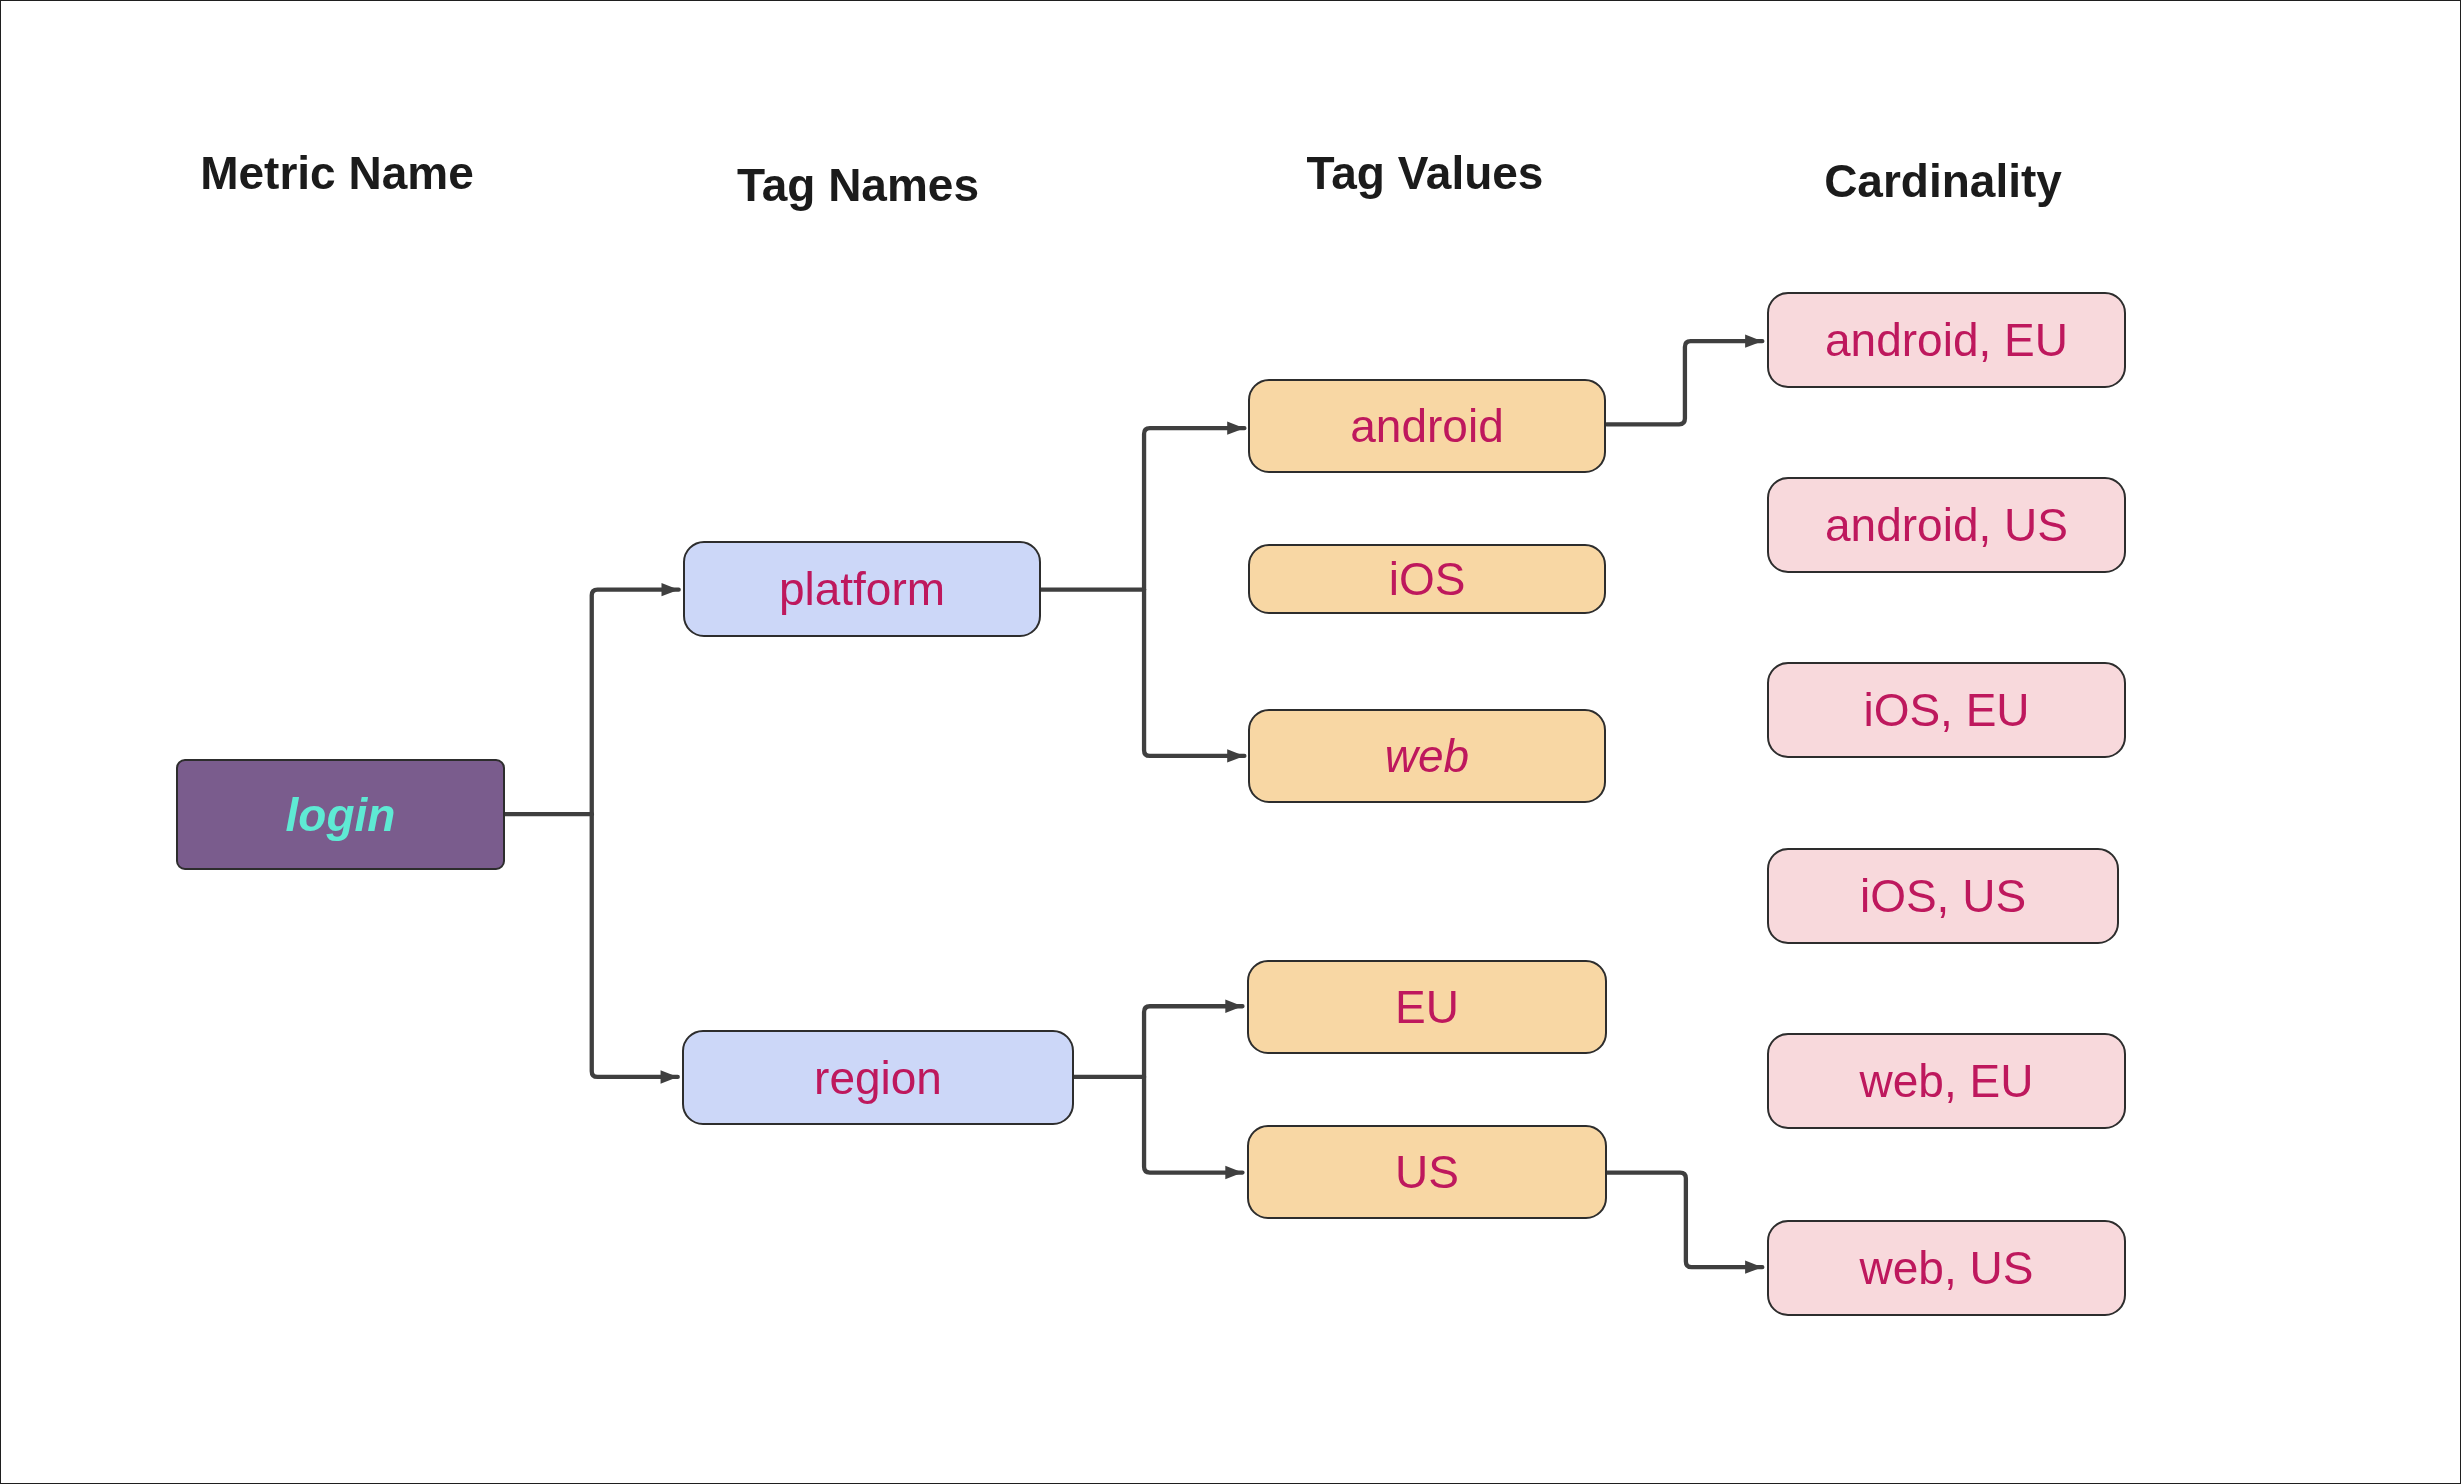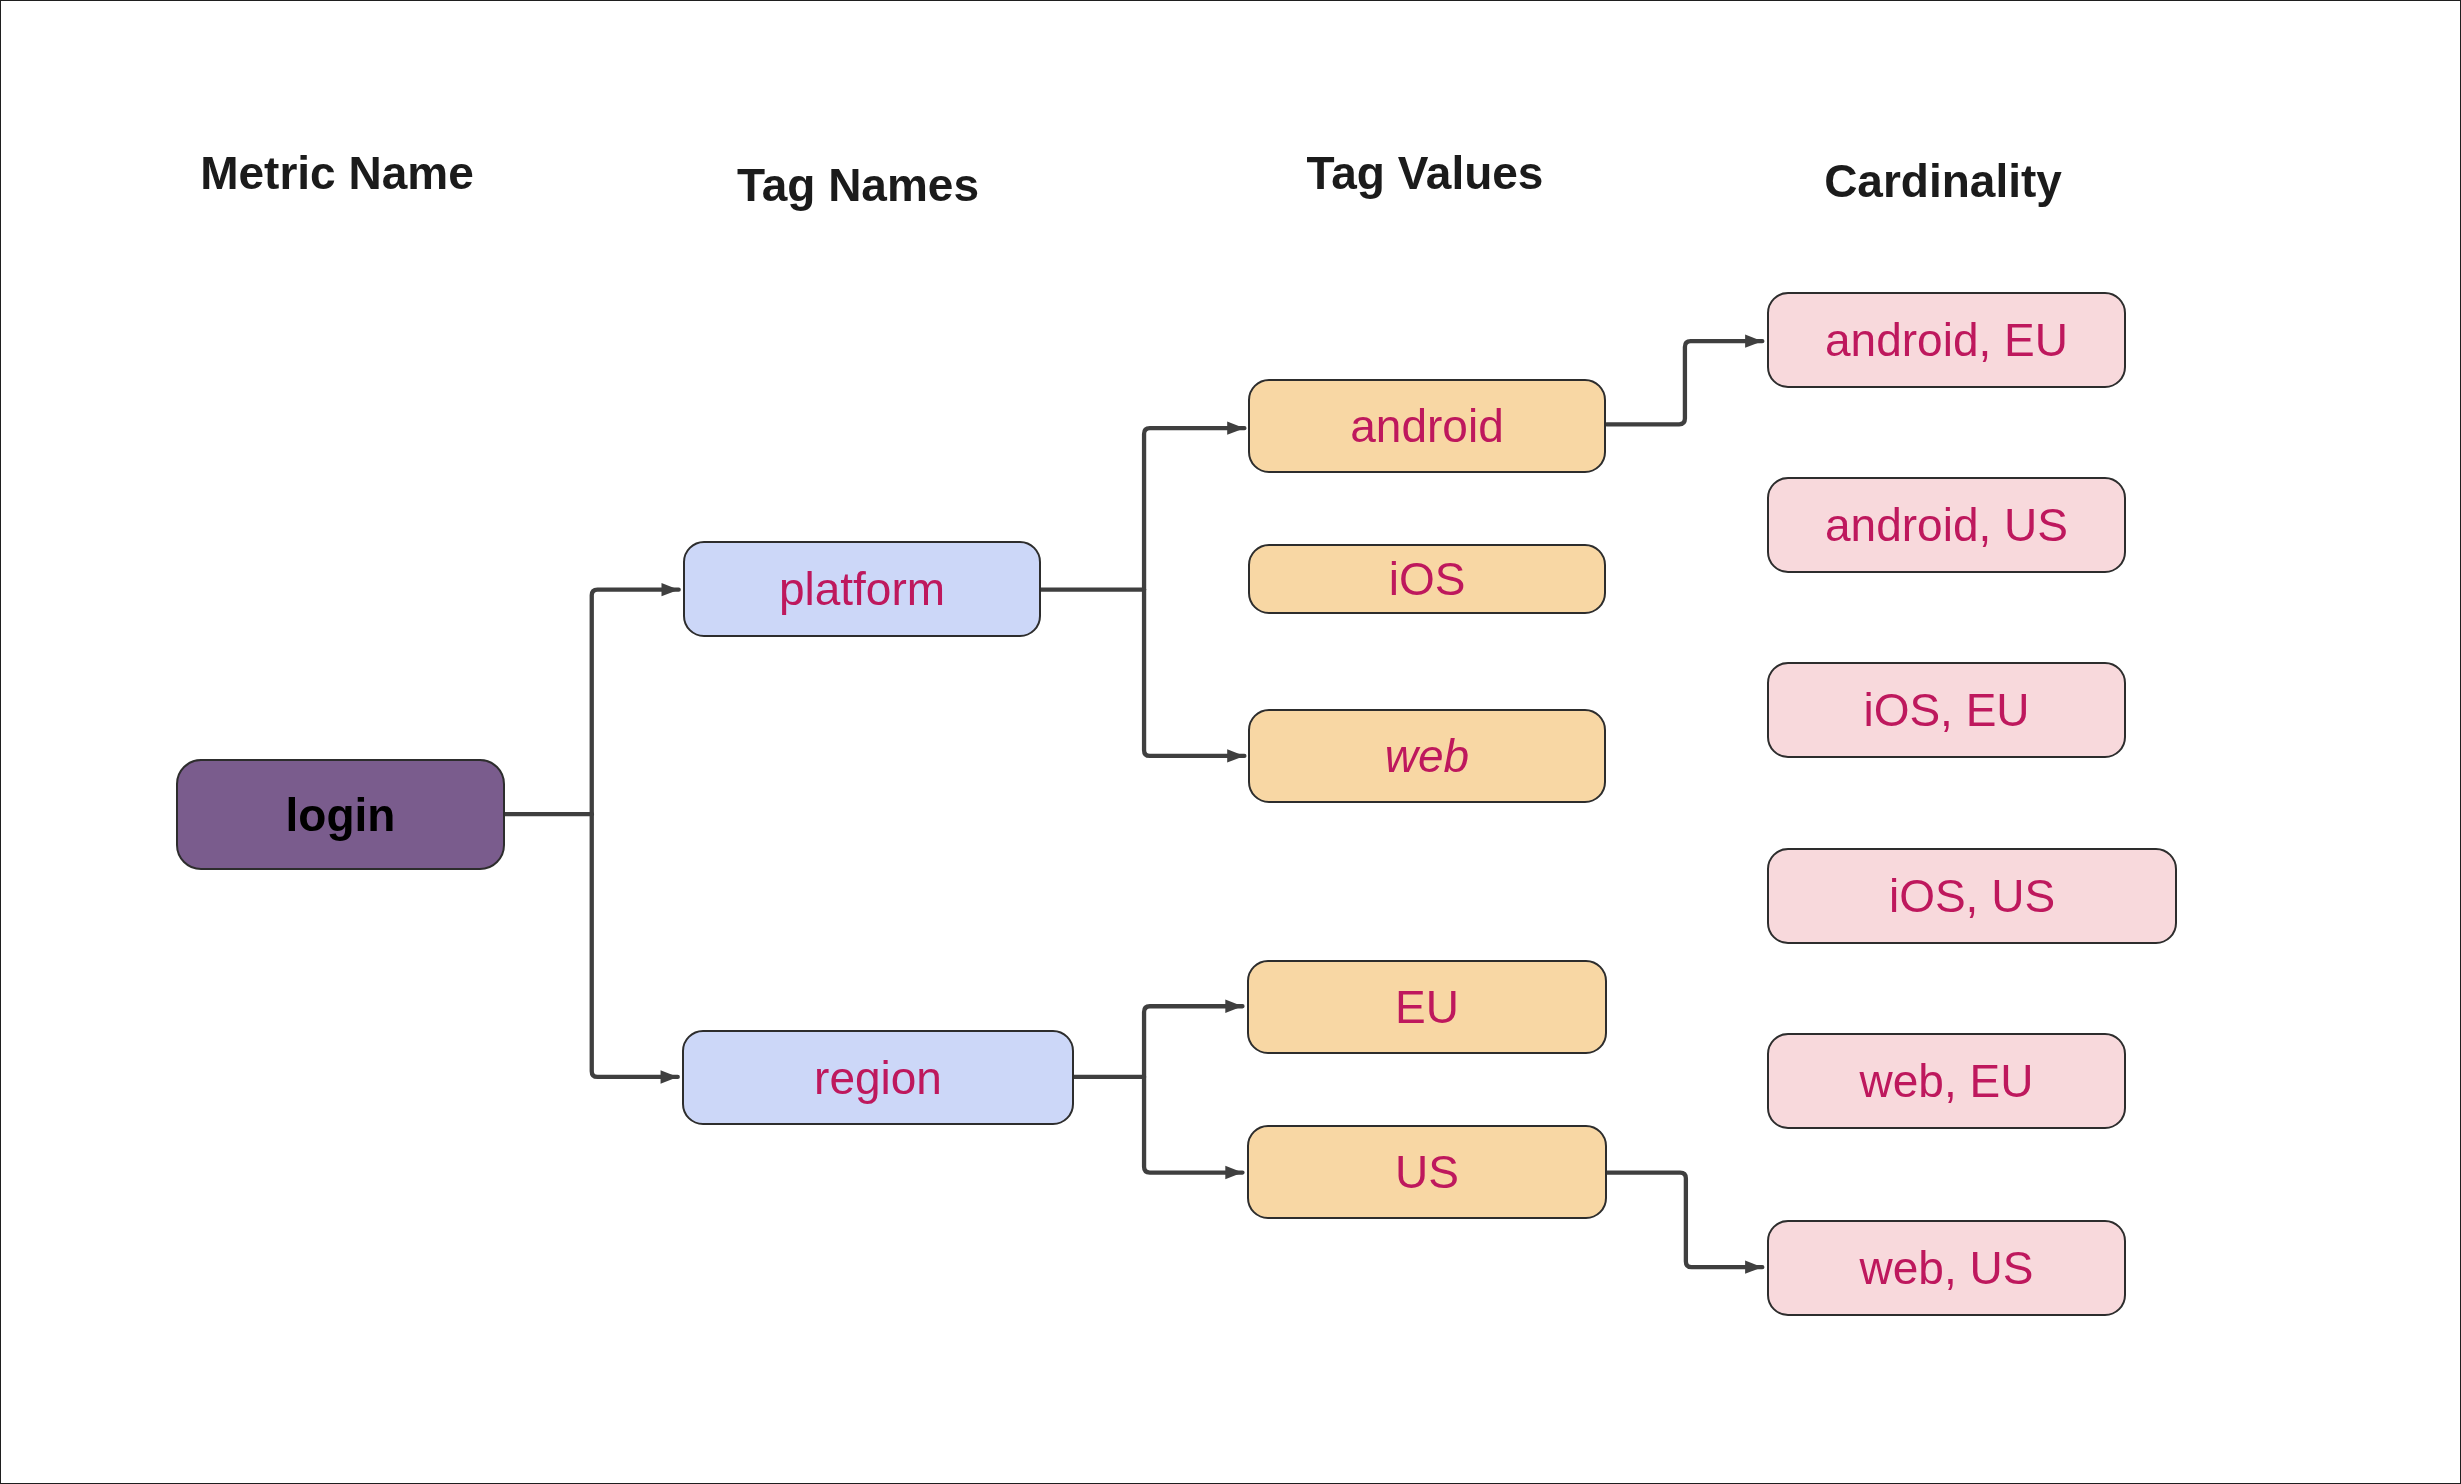--- a/index.html
+++ b/index.html
@@ -44,23 +44,24 @@
     border-radius: 21px;
     display: flex;
     align-items: center;
     justify-content: center;
     font-size: 46px;
     color: #be185d;
     white-space: nowrap;
   }
   .node.metric {
     background: var(--metric-node, #7a5c8d);
-    color: #000000;
+    color: #5eead4;
     font-weight: 700;
-    border-radius: 25px;
+    border-radius: 9px;
+    font-style: italic;
   }
   .node.tagname  { background: var(--tag-name-node, #ccd7f8); }
   .node.tagvalue { background: var(--tag-value-node, #f8d7a4); }
   .node.card     { background: var(--cardinality-node, #f8d9dc); }
 
   
   #hdr-metric      { left: 336px;  top: 145px; }
   #hdr-tagnames    { left: 857px;  top: 145px; margin-top: 12px; }
   #hdr-tagvalues   { left: 1424px; top: 145px; }
   #hdr-cardinality { left: 1942px; top: 153px; }
@@ -69,21 +70,21 @@
   #node-platform   { left: 682px;  top: 540px;  width: 358px; height: 96px; }
   #node-region     { left: 681px;  top: 1029px; width: 392px; height: 95px;  }
   #node-android    { left: 1247px; top: 378px;  width: 358px; height: 94px;  }
   #node-ios        { left: 1247px; top: 543px;  width: 358px; height: 70px;  }
   #node-web        { left: 1247px; top: 708px;  width: 358px; height: 94px; font-style: italic;  }
   #node-eu         { left: 1246px; top: 959px; width: 360px; height: 94px;  }
   #node-us         { left: 1246px; top: 1124px; width: 360px; height: 94px;  }
   #node-android-eu { left: 1766px; top: 291px;  width: 359px; height: 96px; }
   #node-android-us { left: 1766px; top: 476px;  width: 359px; height: 96px; }
   #node-ios-eu     { left: 1766px; top: 661px;  width: 359px; height: 96px; }
-  #node-ios-us     { left: 1766px; top: 847px;  width: 410px; height: 96px; }
+  #node-ios-us     { left: 1766px; top: 847px;  width: 352px; height: 96px; }
   #node-web-eu     { left: 1766px; top: 1032px; width: 359px; height: 96px; }
   #node-web-us     { left: 1766px; top: 1219px; width: 359px; height: 96px; }
 </style>
 </head>
 <body>
 
 <div class="canvas">
 
   <div class="col-header" id="hdr-metric">Metric Name</div>
   <div class="col-header" id="hdr-tagnames">Tag Names</div>

